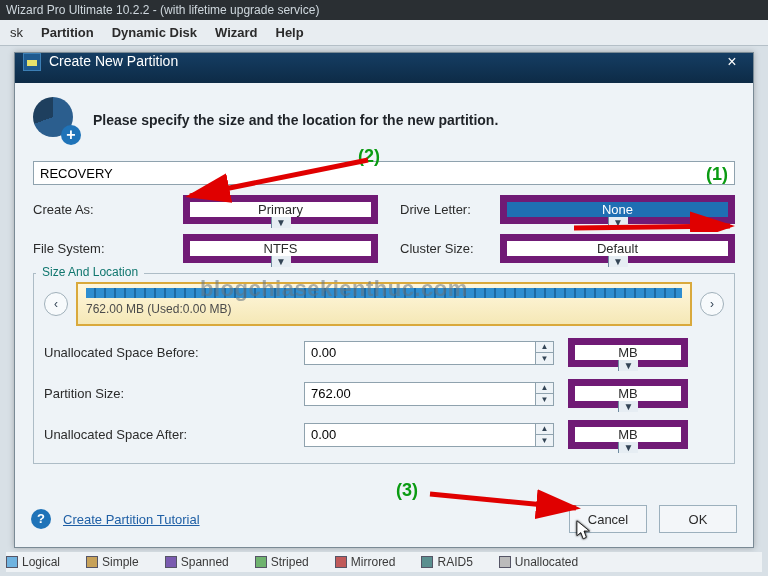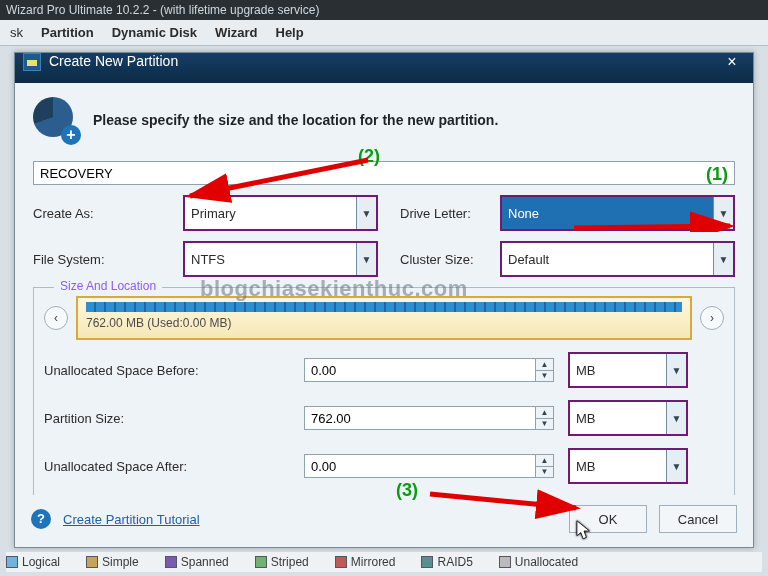--- a/index.html
+++ b/index.html
@@ -67,39 +67,39 @@
   .form-row .lab { width: 150px; }
   .text-input {
     flex: 1; height: 24px; background: #fff; border: 1px solid #8fa2ae;
     padding: 0 6px; font-size: 13px;
   }
 
   .two-col { display: flex; gap: 12px; }
   .two-col .pair { flex: 1; display: flex; align-items: center; }
 
   .select {
-    display: flex; align-items: center; height: 36px;
-    background: #fff; border: 2px solid #701a75; min-width: 120px;
+    display: flex; align-items: center; height: 29px;
+    background: #fff; border: 7px solid #701a75; min-width: 120px; flex-direction: column;
   }
   .select.hl { background: #1f6fb3; color: #fff; }
   .select .sel-text { flex: 1; padding: 0 6px; font-size: 13px; }
   .select .sel-btn {
     width: 20px; height: 100%; background: #e6edf3;
     border-left: 1px solid #6f8ba0; display: flex; align-items: center; justify-content: center;
     color: #345; font-size: 10px;
   }
 
   
   .group {
     margin-top: 10px; border: 1px solid #adbcc6; padding: 8px 10px 14px 10px;
     position: relative; background: #eef3f7;
   }
   .group-title {
-    position: absolute; top: -9px; left: 20px; background: #eef3f7;
-    padding: 0 6px; font-size: 12px; color: #8b5cf6;
+    position: absolute; top: -9px; left: 2px; background: #eef3f7;
+    padding: 0 6px; font-size: 12px; color: #0f766e;
   }
 
   .bar-row { display: flex; align-items: center; gap: 8px; }
   .nav-btn {
     width: 24px; height: 24px; border: 1px solid #a0b0ba; border-radius: 50%;
     background: #f7fafc; display: flex; align-items: center; justify-content: center;
     font-size: 12px; color: #345;
   }
   .part-bar {
     flex: 1; height: 44px; border: 2px solid #d9a93c;
@@ -288,22 +288,22 @@
           <span class="sel-btn">▼</span>
         </div>
       </div>
     </div>
   </div>
 
   <div class="dialog-footer">
     <span class="help-icon">?</span>
     <a class="tutorial-link">Create Partition Tutorial</a>
     <span class="spacer"></span>
+    <button class="btn">Cancel</button>
     <button class="btn">OK</button>
-    <button class="btn">Cancel</button>
   </div>
 </div>
 
 <div class="legend">
   <div class="item">
       <span class="sw" style="background:#6fb3e0"></span>
       <span>Logical</span>
     </div>
   <div class="item">
       <span class="sw" style="background:#c7a25a"></span>

